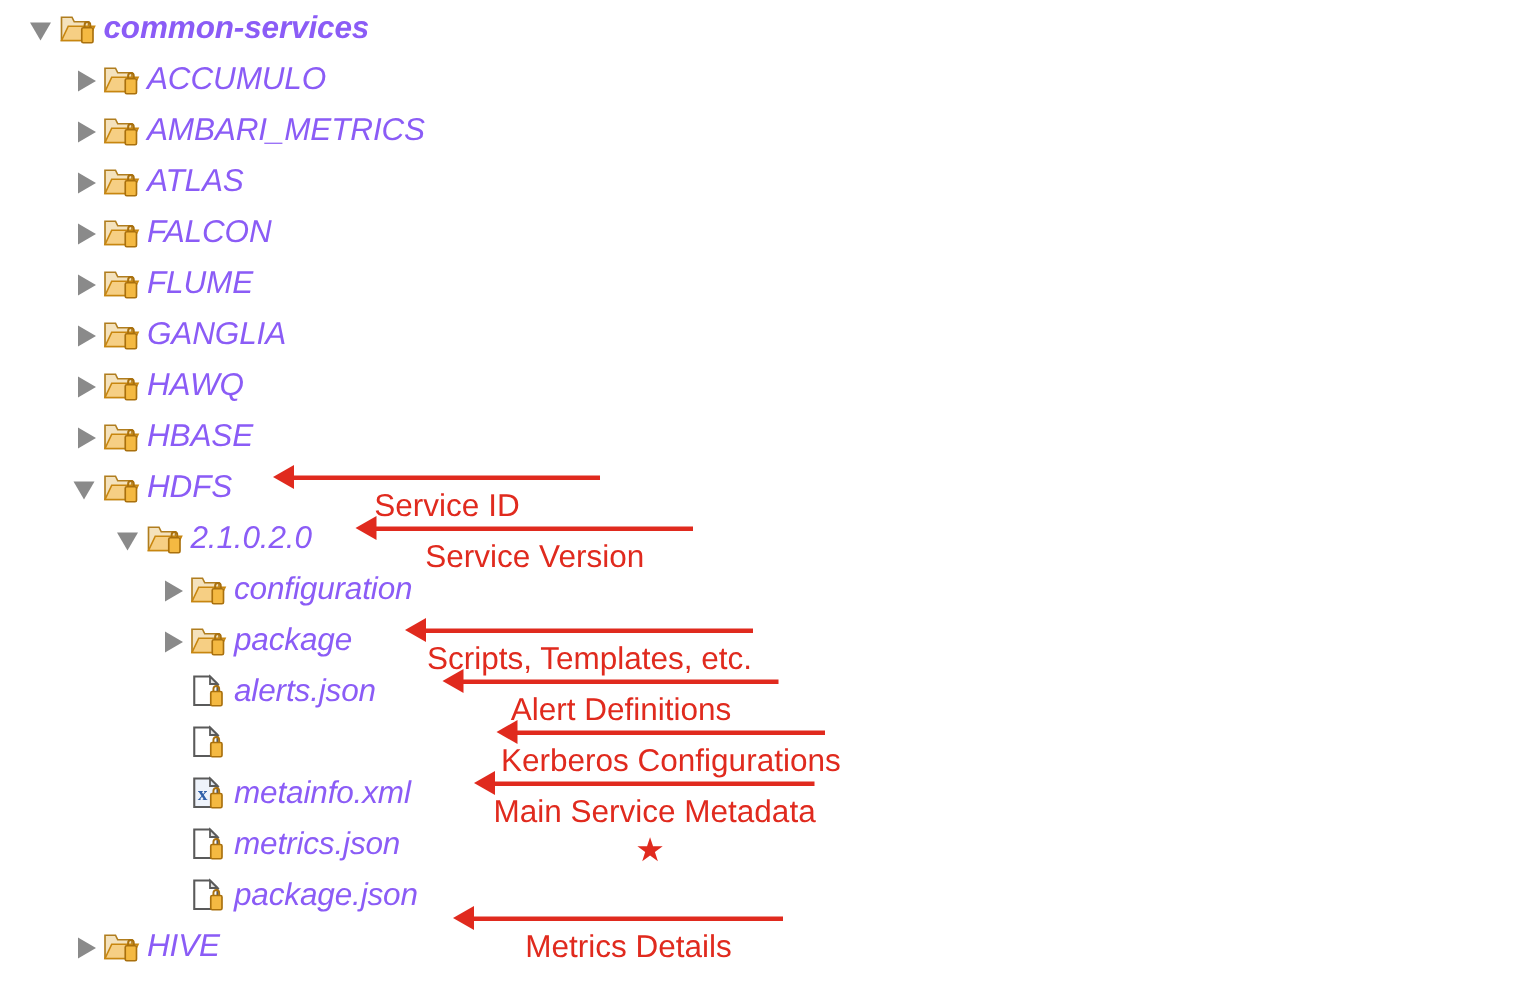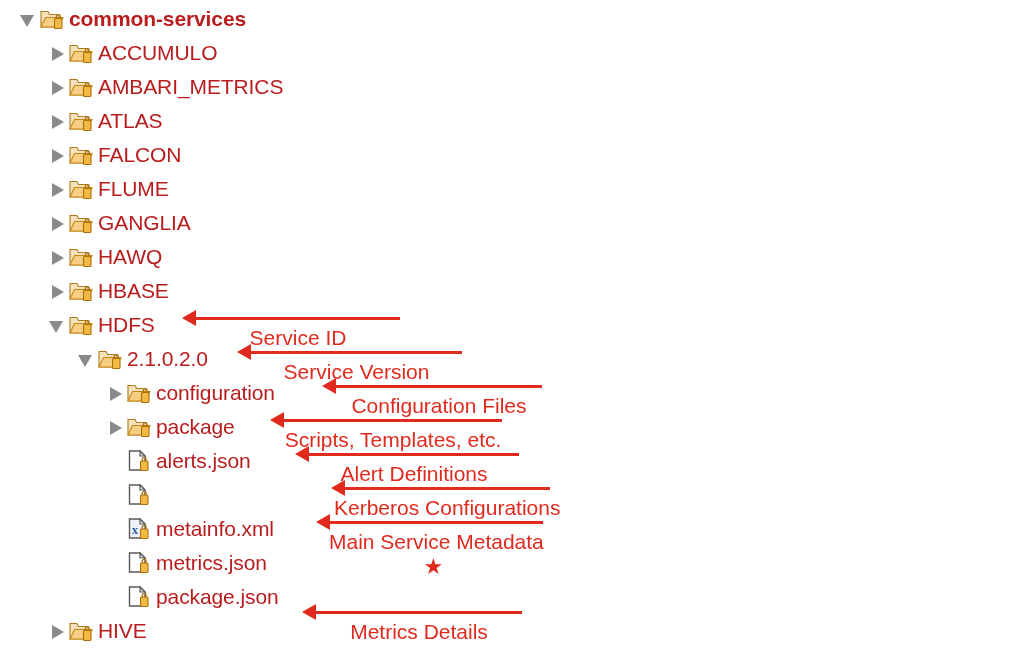--- a/index.html
+++ b/index.html
@@ -64,24 +64,25 @@
     width: 26px;
     height: 24px;
     position: relative;
     margin-right: 3px;
   }
   .icon svg { display: block; }
 
   
   .label {
     font-size: 21px;
-    color: #b91c1c;
+    color: #8b5cf6;
     white-space: nowrap;
     letter-spacing: -0.1px;
     line-height: 24px;
+    font-style: italic;
   }
   .label.bold { font-weight: bold; }
 
   
   .anno {
     position: absolute;
     height: 30px;
     display: flex;
     align-items: center;
     flex-direction: column;
@@ -357,27 +358,20 @@
       </span>
       <span class="anno-text">Service ID</span>
     </div>
     <div class="anno" style="left: 237px; top: 344px; align-items: center;">
       <span class="arrow" style="width: 225px;">
         <span class="head"></span>
         <span class="shaft"></span>
       </span>
       <span class="anno-text">Service Version</span>
     </div>
-    <div class="anno" style="left: 322px; top: 378px;">
-      <span class="arrow" style="width: 220px;">
-        <span class="head"></span>
-        <span class="shaft"></span>
-      </span>
-      <span class="anno-text">Configuration Files</span>
-    </div>
     <div class="anno" style="left: 270px; top: 412px;">
       <span class="arrow" style="width: 232px;">
         <span class="head"></span>
         <span class="shaft"></span>
       </span>
       <span class="anno-text">Scripts, Templates, etc.</span>
     </div>
     <div class="anno" style="left: 295px; top: 446px;">
       <span class="arrow" style="width: 224px;">
         <span class="head"></span>

